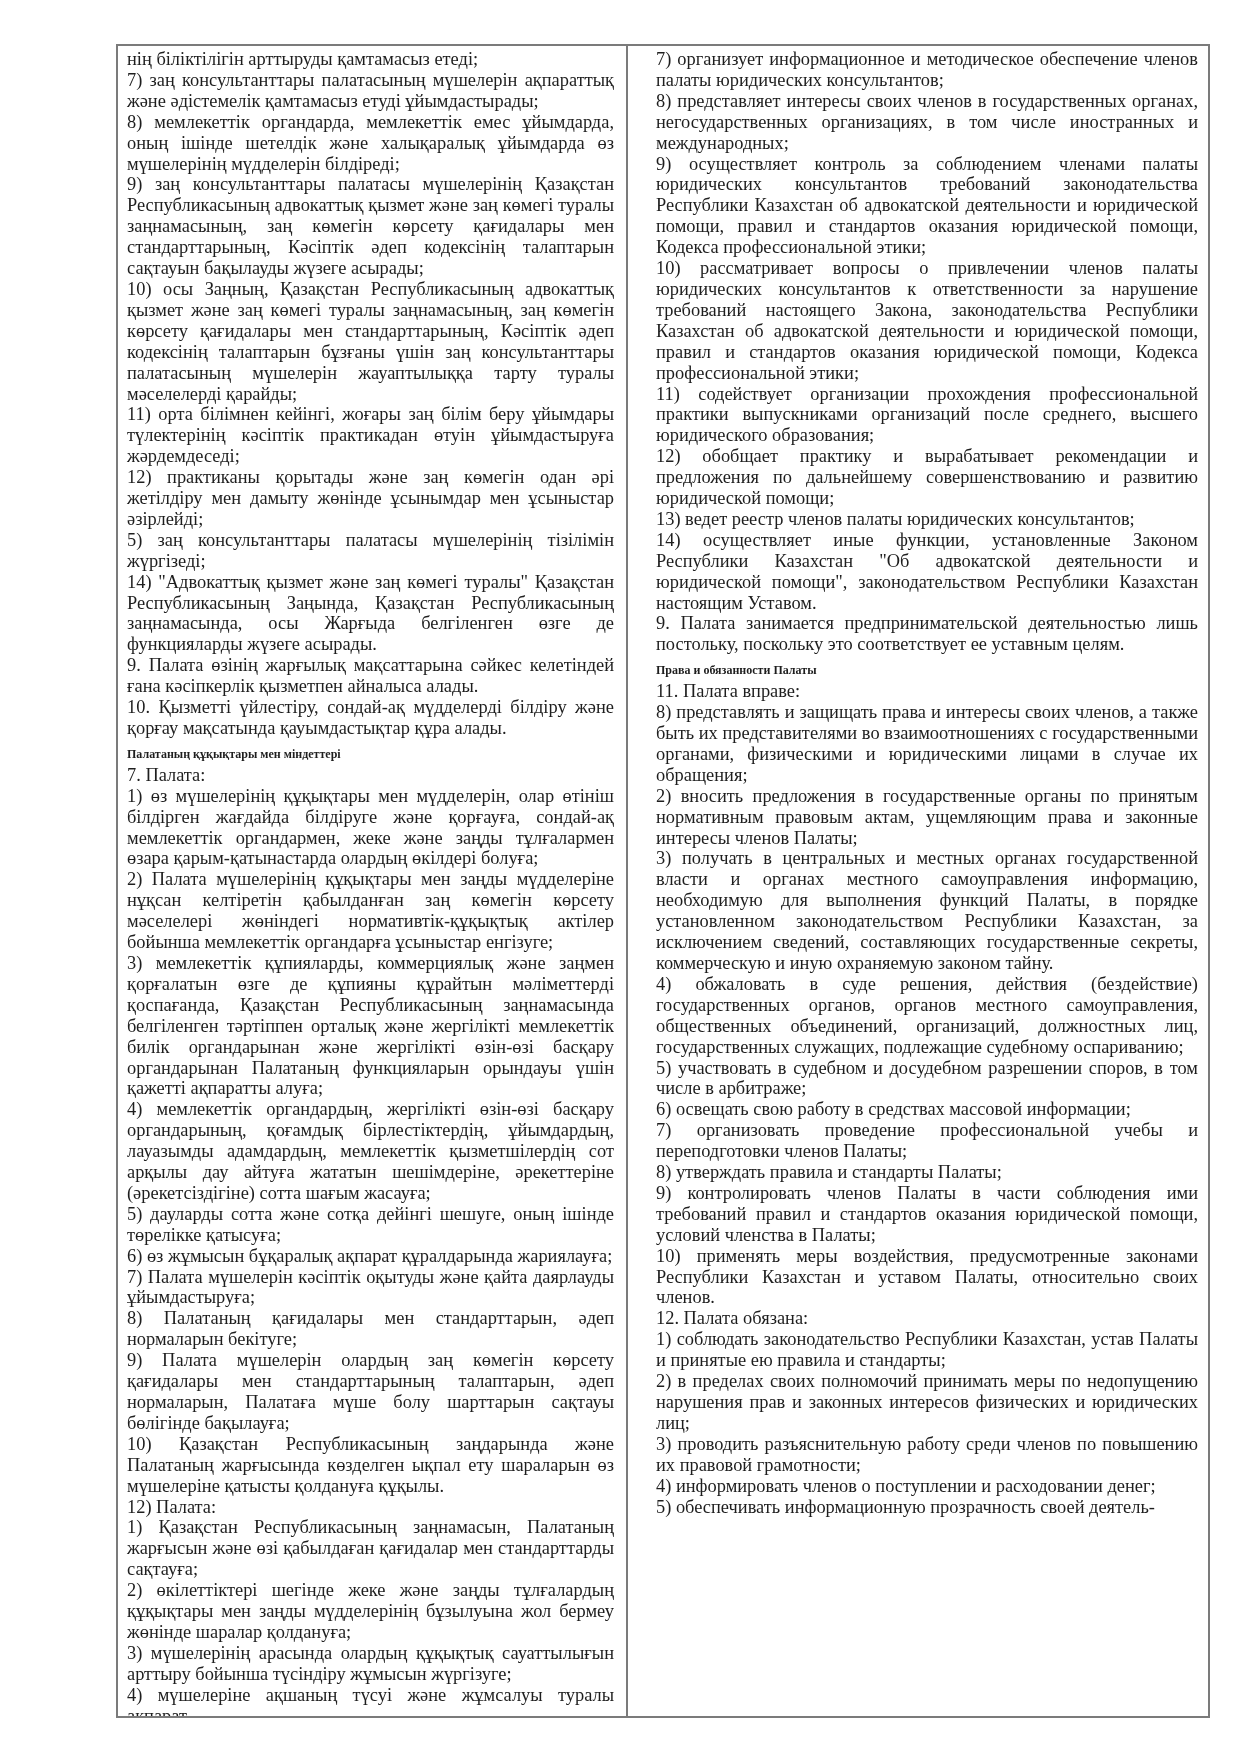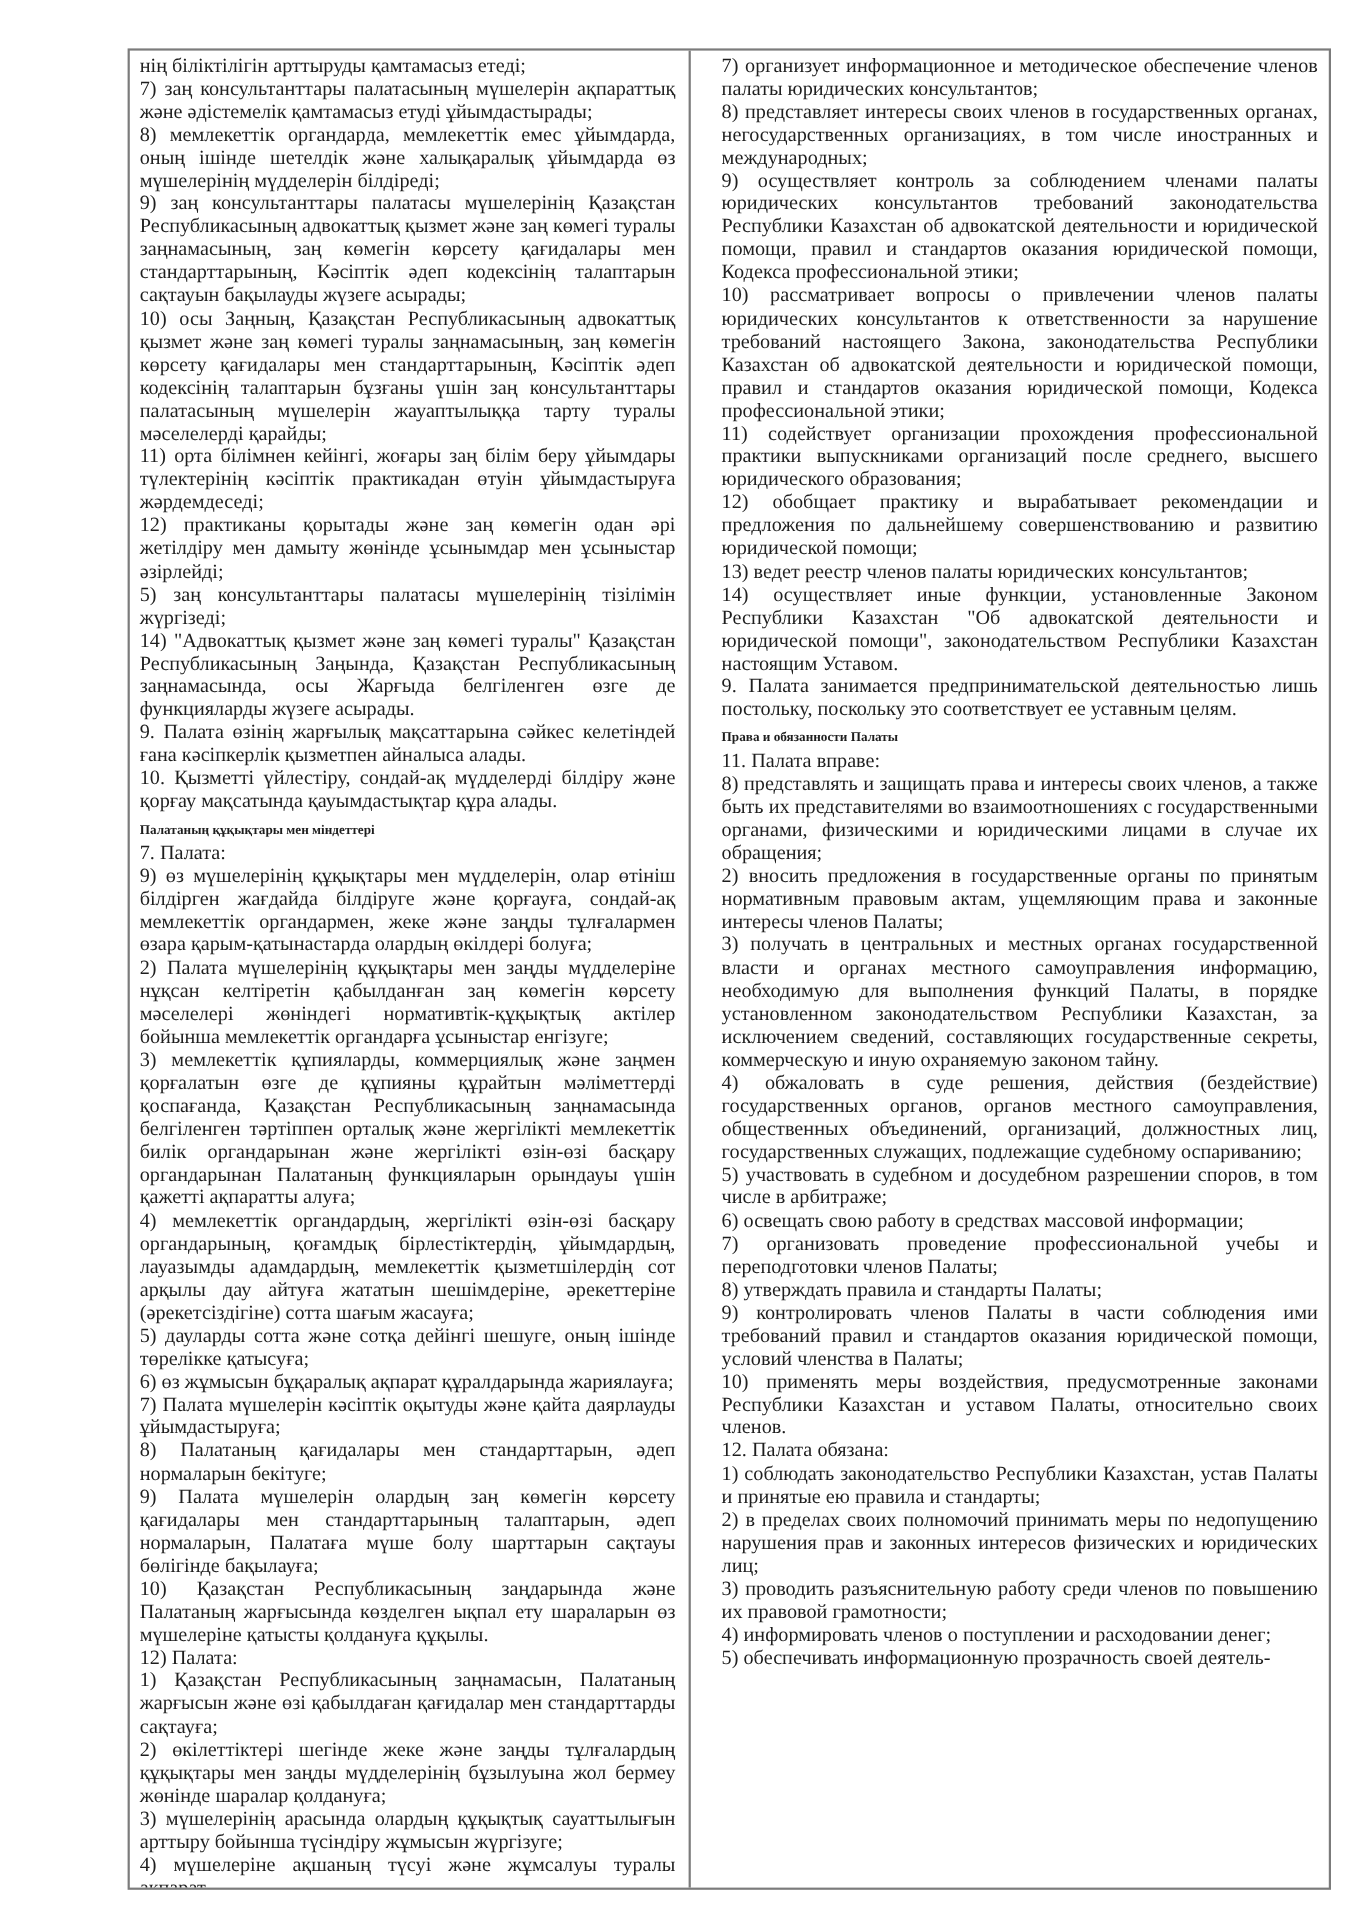--- a/index.html
+++ b/index.html
@@ -67,21 +67,21 @@
         <p class="para">9) заң консультанттары палатасы мүшелерінің Қазақстан Республикасының адвокаттық қызмет және заң көмегі туралы заңнамасының, заң көмегін көрсету қағидалары мен стандарттарының, Кәсіптік әдеп кодексінің талаптарын сақтауын бақылауды жүзеге асырады;</p>
         <p class="para">10) осы Заңның, Қазақстан Республикасының адвокаттық қызмет және заң көмегі туралы заңнамасының, заң көмегін көрсету қағидалары мен стандарттарының, Кәсіптік әдеп кодексінің талаптарын бұзғаны үшін заң консультанттары палатасының мүшелерін жауаптылыққа тарту туралы мәселелерді қарайды;</p>
         <p class="para">11) орта білімнен кейінгі, жоғары заң білім беру ұйымдары түлектерінің кәсіптік практикадан өтуін ұйымдастыруға жәрдемдеседі;</p>
         <p class="para">12) практиканы қорытады және заң көмегін одан әрі жетілдіру мен дамыту жөнінде ұсынымдар мен ұсыныстар әзірлейді;</p>
         <p class="para">5) заң консультанттары палатасы мүшелерінің тізілімін жүргізеді;</p>
         <p class="para">14) "Адвокаттық қызмет және заң көмегі туралы" Қазақстан Республикасының Заңында, Қазақстан Республикасының заңнамасында, осы Жарғыда белгіленген өзге де функцияларды жүзеге асырады.</p>
         <p class="para">9. Палата өзінің жарғылық мақсаттарына сәйкес келетіндей ғана кәсіпкерлік қызметпен айналыса алады.</p>
         <p class="para">10. Қызметті үйлестіру, сондай-ақ мүдделерді білдіру және қорғау мақсатында қауымдастықтар құра алады.</p>
         <h2 class="heading">Палатаның құқықтары мен міндеттері</h2>
         <p class="para">7. Палата:</p>
-        <p class="para">9) өз мүшелерінің құқықтары мен мүдделерін, олар өтініш білдірген жағдайда білдіруге және қорғауға, сондай-ақ мемлекеттік органдармен, жеке және заңды тұлғалармен өзара қарым-қатынастарда олардың өкілдері болуға;</p>
+        <p class="para">1) өз мүшелерінің құқықтары мен мүдделерін, олар өтініш білдірген жағдайда білдіруге және қорғауға, сондай-ақ мемлекеттік органдармен, жеке және заңды тұлғалармен өзара қарым-қатынастарда олардың өкілдері болуға;</p>
         <p class="para">2) Палата мүшелерінің құқықтары мен заңды мүдделеріне нұқсан келтіретін қабылданған заң көмегін көрсету мәселелері жөніндегі нормативтік-құқықтық актілер бойынша мемлекеттік органдарға ұсыныстар енгізуге;</p>
         <p class="para">3) мемлекеттік құпияларды, коммерциялық және заңмен қорғалатын өзге де құпияны құрайтын мәліметтерді қоспағанда, Қазақстан Республикасының заңнамасында белгіленген тәртіппен орталық және жергілікті мемлекеттік билік органдарынан және жергілікті өзін-өзі басқару органдарынан Палатаның функцияларын орындауы үшін қажетті ақпаратты алуға;</p>
         <p class="para">4) мемлекеттік органдардың, жергілікті өзін-өзі басқару органдарының, қоғамдық бірлестіктердің, ұйымдардың, лауазымды адамдардың, мемлекеттік қызметшілердің сот арқылы дау айтуға жататын шешімдеріне, әрекеттеріне (әрекетсіздігіне) сотта шағым жасауға;</p>
         <p class="para">5) дауларды сотта және сотқа дейінгі шешуге, оның ішінде төрелікке қатысуға;</p>
         <p class="para">6) өз жұмысын бұқаралық ақпарат құралдарында жариялауға;</p>
         <p class="para">7) Палата мүшелерін кәсіптік оқытуды және қайта даярлауды ұйымдастыруға;</p>
         <p class="para">8) Палатаның қағидалары мен стандарттарын, әдеп нормаларын бекітуге;</p>
         <p class="para">9) Палата мүшелерін олардың заң көмегін көрсету қағидалары мен стандарттарының талаптарын, әдеп нормаларын, Палатаға мүше болу шарттарын сақтауы бөлігінде бақылауға;</p>
         <p class="para">10) Қазақстан Республикасының заңдарында және Палатаның жарғысында көзделген ықпал ету шараларын өз мүшелеріне қатысты қолдануға құқылы.</p>
         <p class="para">12) Палата:</p>

